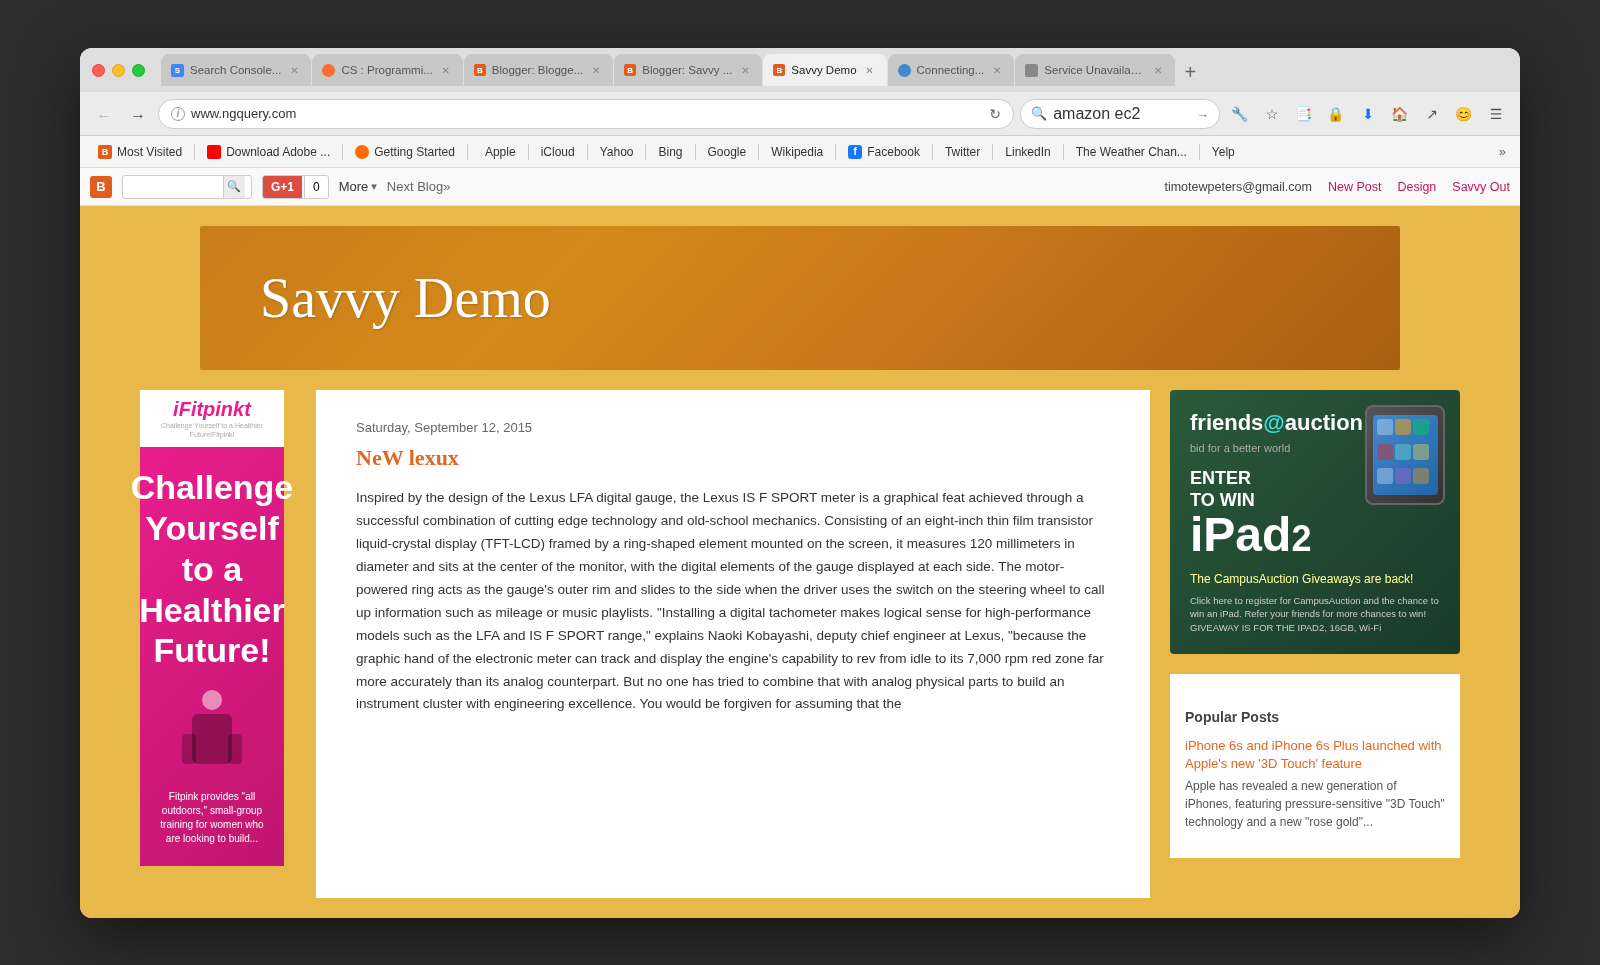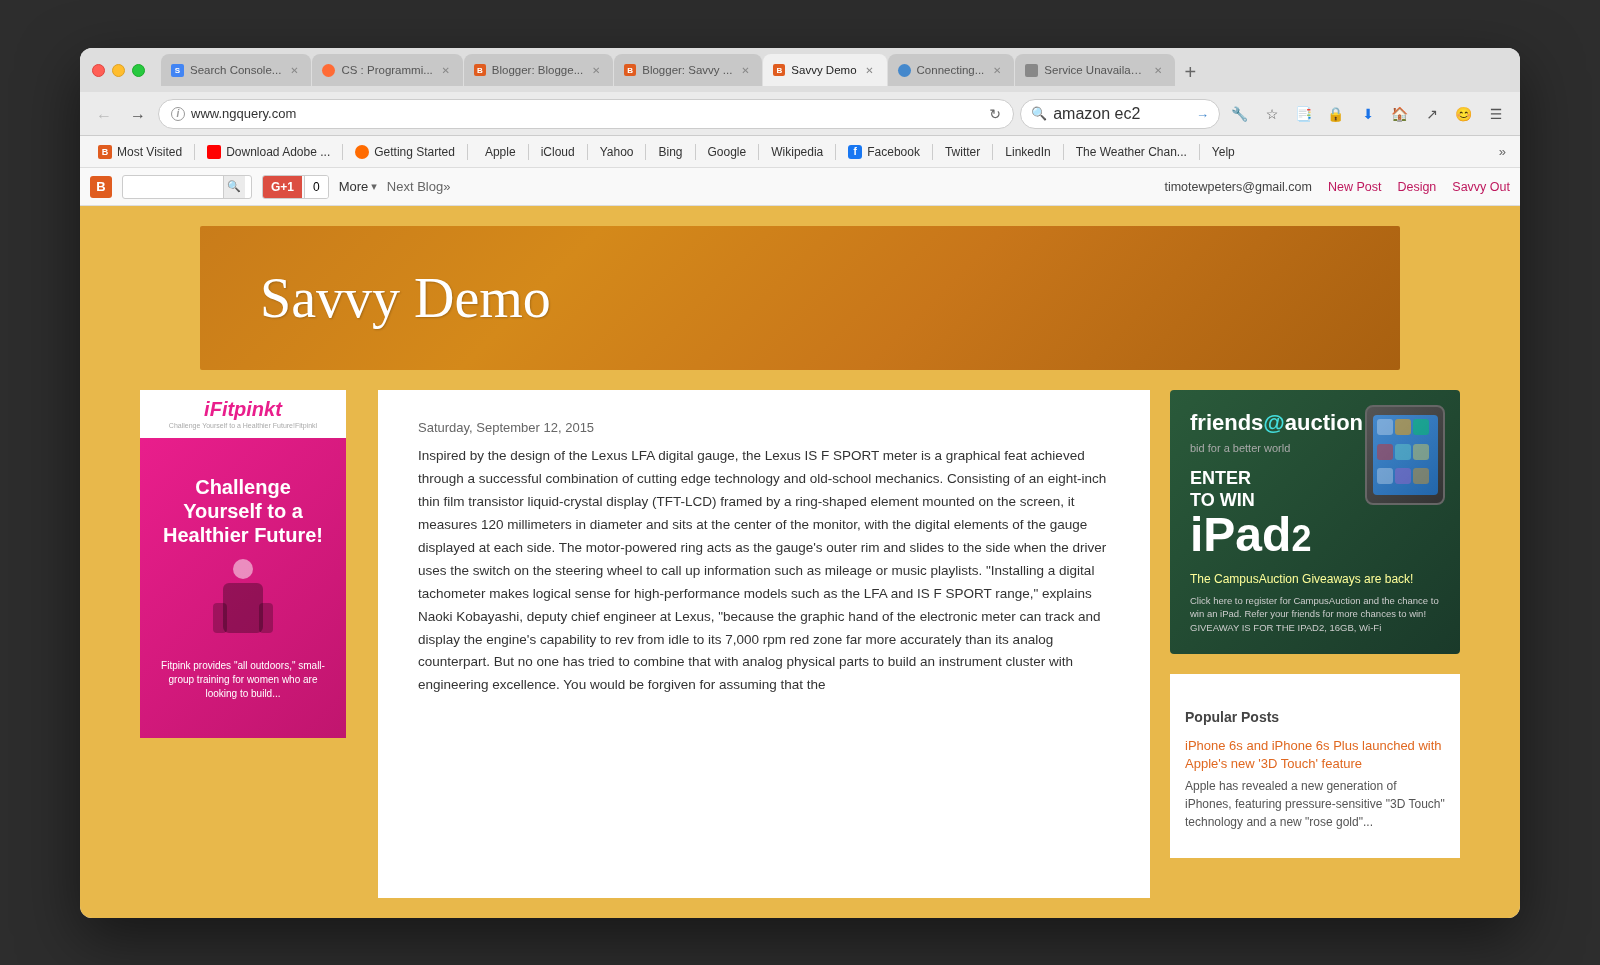--- a/index.html
+++ b/index.html
@@ -419,21 +419,21 @@
     .blog-body {
       display: flex;
       gap: 0;
       padding: 20px 60px;
       flex: 1;
       overflow: hidden;
     }
 
     
     .blog-left-sidebar {
-      width: 238px;
+      width: 176px;
       flex-shrink: 0;
       padding-right: 32px;
     }
 
     .fitpink-header {
       text-align: center;
       padding: 8px;
       background: white;
     }
 
@@ -457,24 +457,24 @@
       display: flex;
       flex-direction: column;
       align-items: center;
       justify-content: center;
       padding: 20px;
       text-align: center;
       color: white;
     }
 
     .fitpink-main-text {
-      font-size: 20px;
+      font-size: 34px;
       font-weight: bold;
       line-height: 1.2;
-      margin-bottom: 12px;
+      margin-bottom: 19px;
     }
 
     .fitpink-caption {
       font-size: 10px;
       line-height: 1.4;
       margin-top: 10px;
     }
 
     
     .blog-main {
@@ -847,20 +847,21 @@
               <div style="position:absolute; bottom:0; left:-10px; width:14px; height:30px; background:rgba(0,0,0,0.25); border-radius:4px;"></div>
               <div style="position:absolute; bottom:0; right:-10px; width:14px; height:30px; background:rgba(0,0,0,0.25); border-radius:4px;"></div>
             </div>
           </div>
           <div class="fitpink-caption">Fitpink provides "all outdoors," small-group training for women who are looking to build...</div>
         </div>
       </div>
 
       <div class="blog-main">
         <div class="post-date">Saturday, September 12, 2015</div>
+        <h2 class="post-title">NeW lexux</h2>
         <div class="post-body">Inspired by the design of the Lexus LFA digital gauge, the Lexus IS F SPORT meter is a graphical feat achieved through a successful combination of cutting edge technology and old-school mechanics. Consisting of an eight-inch thin film transistor liquid-crystal display (TFT-LCD) framed by a ring-shaped element mounted on the screen, it measures 120 millimeters in diameter and sits at the center of the monitor, with the digital elements of the gauge displayed at each side. The motor-powered ring acts as the gauge's outer rim and slides to the side when the driver uses the switch on the steering wheel to call up information such as mileage or music playlists. "Installing a digital tachometer makes logical sense for high-performance models such as the LFA and IS F SPORT range," explains Naoki Kobayashi, deputy chief engineer at Lexus, "because the graphic hand of the electronic meter can track and display the engine's capability to rev from idle to its 7,000 rpm red zone far more accurately than its analog counterpart. But no one has tried to combine that with analog physical parts to build an instrument cluster with engineering excellence. You would be forgiven for assuming that the</div>
       </div>
 
       <div class="blog-right-sidebar">
 
         <div class="ad-banner">
           <div style="display:flex; align-items:flex-start;">
             <div style="flex:1;">
               <div class="ad-brand">
                 <span>friends</span><span style="color:#4dd;">@</span><span>auction</span>

